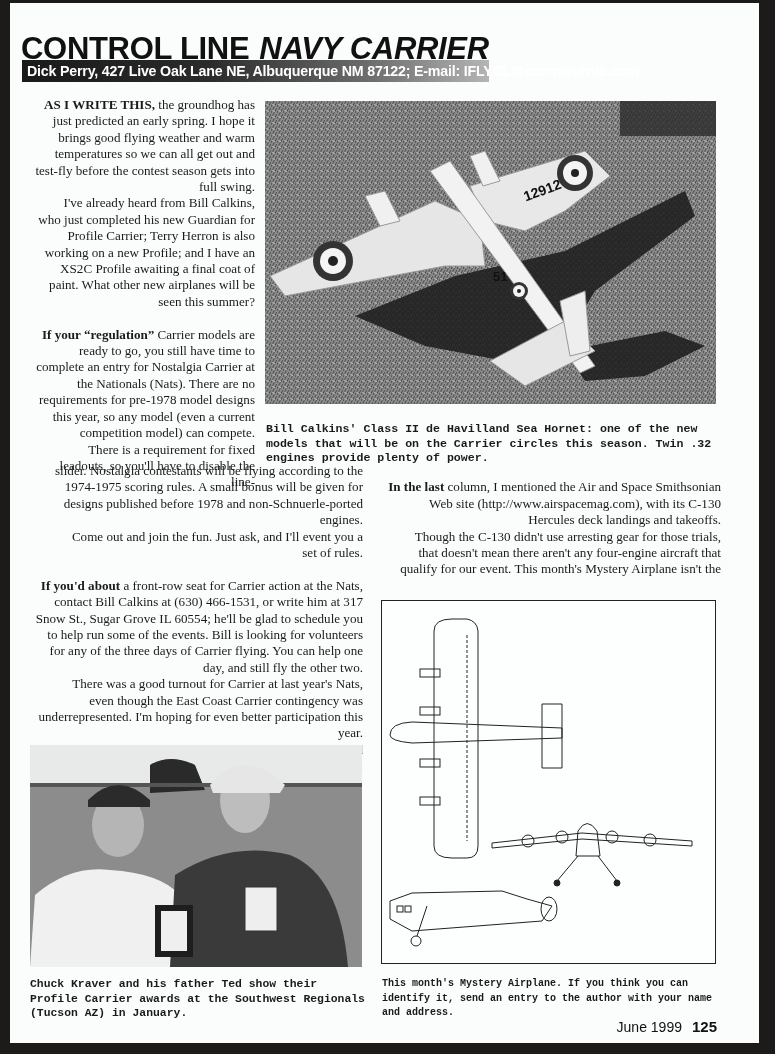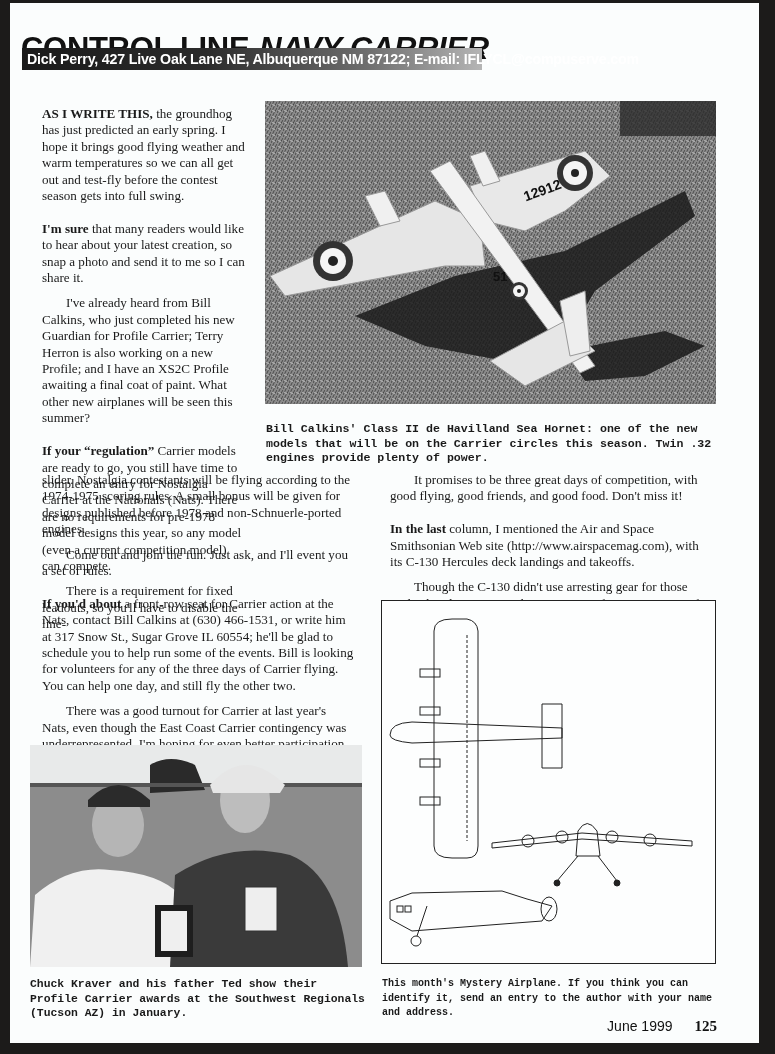--- a/index.html
+++ b/index.html
@@ -1,62 +1,60 @@
 <!DOCTYPE html>
 <html><head>
 <meta charset="utf-8">
 <style>
   html, body { margin:0; padding:0; }
   body { width:775px; height:1054px; background:#1c1b1a; position:relative; overflow:hidden; }
   .page { position:absolute; left:10px; top:3px; width:749px; height:1040px; background:#fbfdfd; }
   .title { position:absolute; left:21px; top:33px; font-family:"Liberation Sans", sans-serif; font-weight:bold; font-size:31px; letter-spacing:-0.3px; color:#111; white-space:nowrap; line-height:1; }
   .title .it { font-style:italic; margin-left:10px; }
-  .bar { position:absolute; left:22px; top:48px; width:460px; height:22px; background:linear-gradient(90deg,#1a1a1a 0%,#2b2b2b 40%,#6e6e6e 75%,#b5b5b5 100%); }
+  .bar { position:absolute; left:22px; top:60px; width:460px; height:22px; background:linear-gradient(90deg,#1a1a1a 0%,#2b2b2b 40%,#6e6e6e 75%,#b5b5b5 100%);padding-left:7px; }
   .bar span { position:absolute; left:5px; top:3px; font-family:"Liberation Sans", sans-serif; font-weight:bold; font-size:14.5px; color:#fff; white-space:nowrap; letter-spacing:-0.2px; transform:scaleX(0.98); transform-origin:left; }
   .col { position:absolute; font-family:"Liberation Serif", serif; font-size:13.1px; line-height:16.4px; color:#1a1a1a; }
-  .col p { margin:9px; }
+  .col p { margin:0;text-align:right; }
   .col p.gap { margin-top:16.4px; }
   .col p.ind { text-indent:24px; }
   .col b { font-weight:bold; }
   .cap { position:absolute; font-family:Liberation Mono, monospace; font-weight:bold; font-size:11.6px; line-height:14.5px; color:#1a1a1a; }
   .photo { position:absolute; overflow:hidden; background:#777; }
   .drawing { position:absolute; left:381px; top:600px; width:333px; height:362px; border:1.5px solid #222; background:#fdfefe; }
   .footer { position:absolute; right:58px; top:1018px; font-family:"Liberation Sans", sans-serif; font-size:14px; color:#111; white-space:nowrap; }
-  .footer b { margin-left:22px; font-size:15px;font-family:Liberation Serif, serif; }
+  .footer b { margin-left:10px; font-size:15px; }
 </style>
 </head>
 <body>
 
 <div class="page"></div>
 
 <div class="title">
   <span>CONTROL LINE</span><span class="it">NAVY CARRIER</span>
 </div>
 <div class="bar">
   <span>Dick Perry, 427 Live Oak Lane NE, Albuquerque NM 87122; E-mail: IFLYCL@compuserve.com</span>
 </div>
 
 <div class="col" style="left:33px; top:97px; width:222px;">
   <p><b>AS  I WRITE THIS,</b><span> the groundhog has just predicted an early spring. I hope it brings good flying weather and warm temperatures so we can all get out and test-fly before the contest season gets into full swing.</span></p>
-  <p class="gap"><b>I'm sure</b><span> that many readers would like to hear about your latest creation, so snap a photo and send it to me so I can share it.</span></p>
   <p class="ind">I've already heard from Bill Calkins, who just completed his new Guardian for Profile Carrier; Terry Herron is also working on a new Profile; and I have an XS2C Profile awaiting a final coat of paint. What other new airplanes will be seen this summer?</p>
   <p class="gap"><b>If your “regulation”</b><span> Carrier models are ready to go, you still have time to complete an entry for Nostalgia Carrier at the Nationals (Nats). There are no requirements for pre-1978 model designs this year, so any model (even a current competition model) can compete.</span></p>
   <p class="ind">There is a requirement for fixed leadouts, so you'll have to disable the line-</p>
 </div>
 
 <div class="col" style="left:33px; top:463px; width:330px;">
   <p>slider. Nostalgia contestants will be flying according to the 1974-1975 scoring rules. A small bonus will be given for designs published before 1978 and non-Schnuerle-ported engines.</p>
   <p class="ind">Come out and join the fun. Just ask, and I'll event you a set of rules.</p>
   <p class="gap"><b>If you'd about</b><span> a front-row seat for Carrier action at the Nats, contact Bill Calkins at (630) 466-1531, or write him at 317 Snow St., Sugar Grove IL 60554; he'll be glad to schedule you to help run some of the events. Bill is looking for volunteers for any of the three days of Carrier flying. You can help one day, and still fly the other two.</span></p>
   <p class="ind">There was a good turnout for Carrier at last year's Nats, even though the East Coast Carrier contingency was underrepresented. I'm hoping for even better participation this year.</p>
   <p class="ind">The Navy Carrier Society awards banquet is scheduled for Friday evening, after the official events are concluded.</p>
 </div>
 
 <div class="col" style="left:381px; top:463px; width:340px;">
-  <p class="ind">It promises to be three great days of competition, with good flying, good friends, and good food. Don't miss it!</p>
   <p class="gap"><b>In the last</b><span> column, I mentioned the Air and Space Smithsonian Web site (http://www.airspacemag.com), with its C-130 Hercules deck landings and takeoffs.</span></p>
   <p class="ind">Though the C-130 didn't use arresting gear for those trials, that doesn't mean there aren't any four-engine aircraft that qualify for our event. This month's Mystery Airplane isn't the</p>
 </div>
 
 <div class="photo" style="left:265px; top:101px; width:451px; height:303px;">
   <svg width="451" height="303" viewBox="0 0 451 303">
     <defs>
       <pattern id="grass" width="6" height="6" patternUnits="userSpaceOnUse">
         <rect width="6" height="6" fill="#8a8a8a"></rect>
         <path d="M0 6 L3 0 M3 6 L6 1" stroke="#4a4a4a" stroke-width="1"></path>

